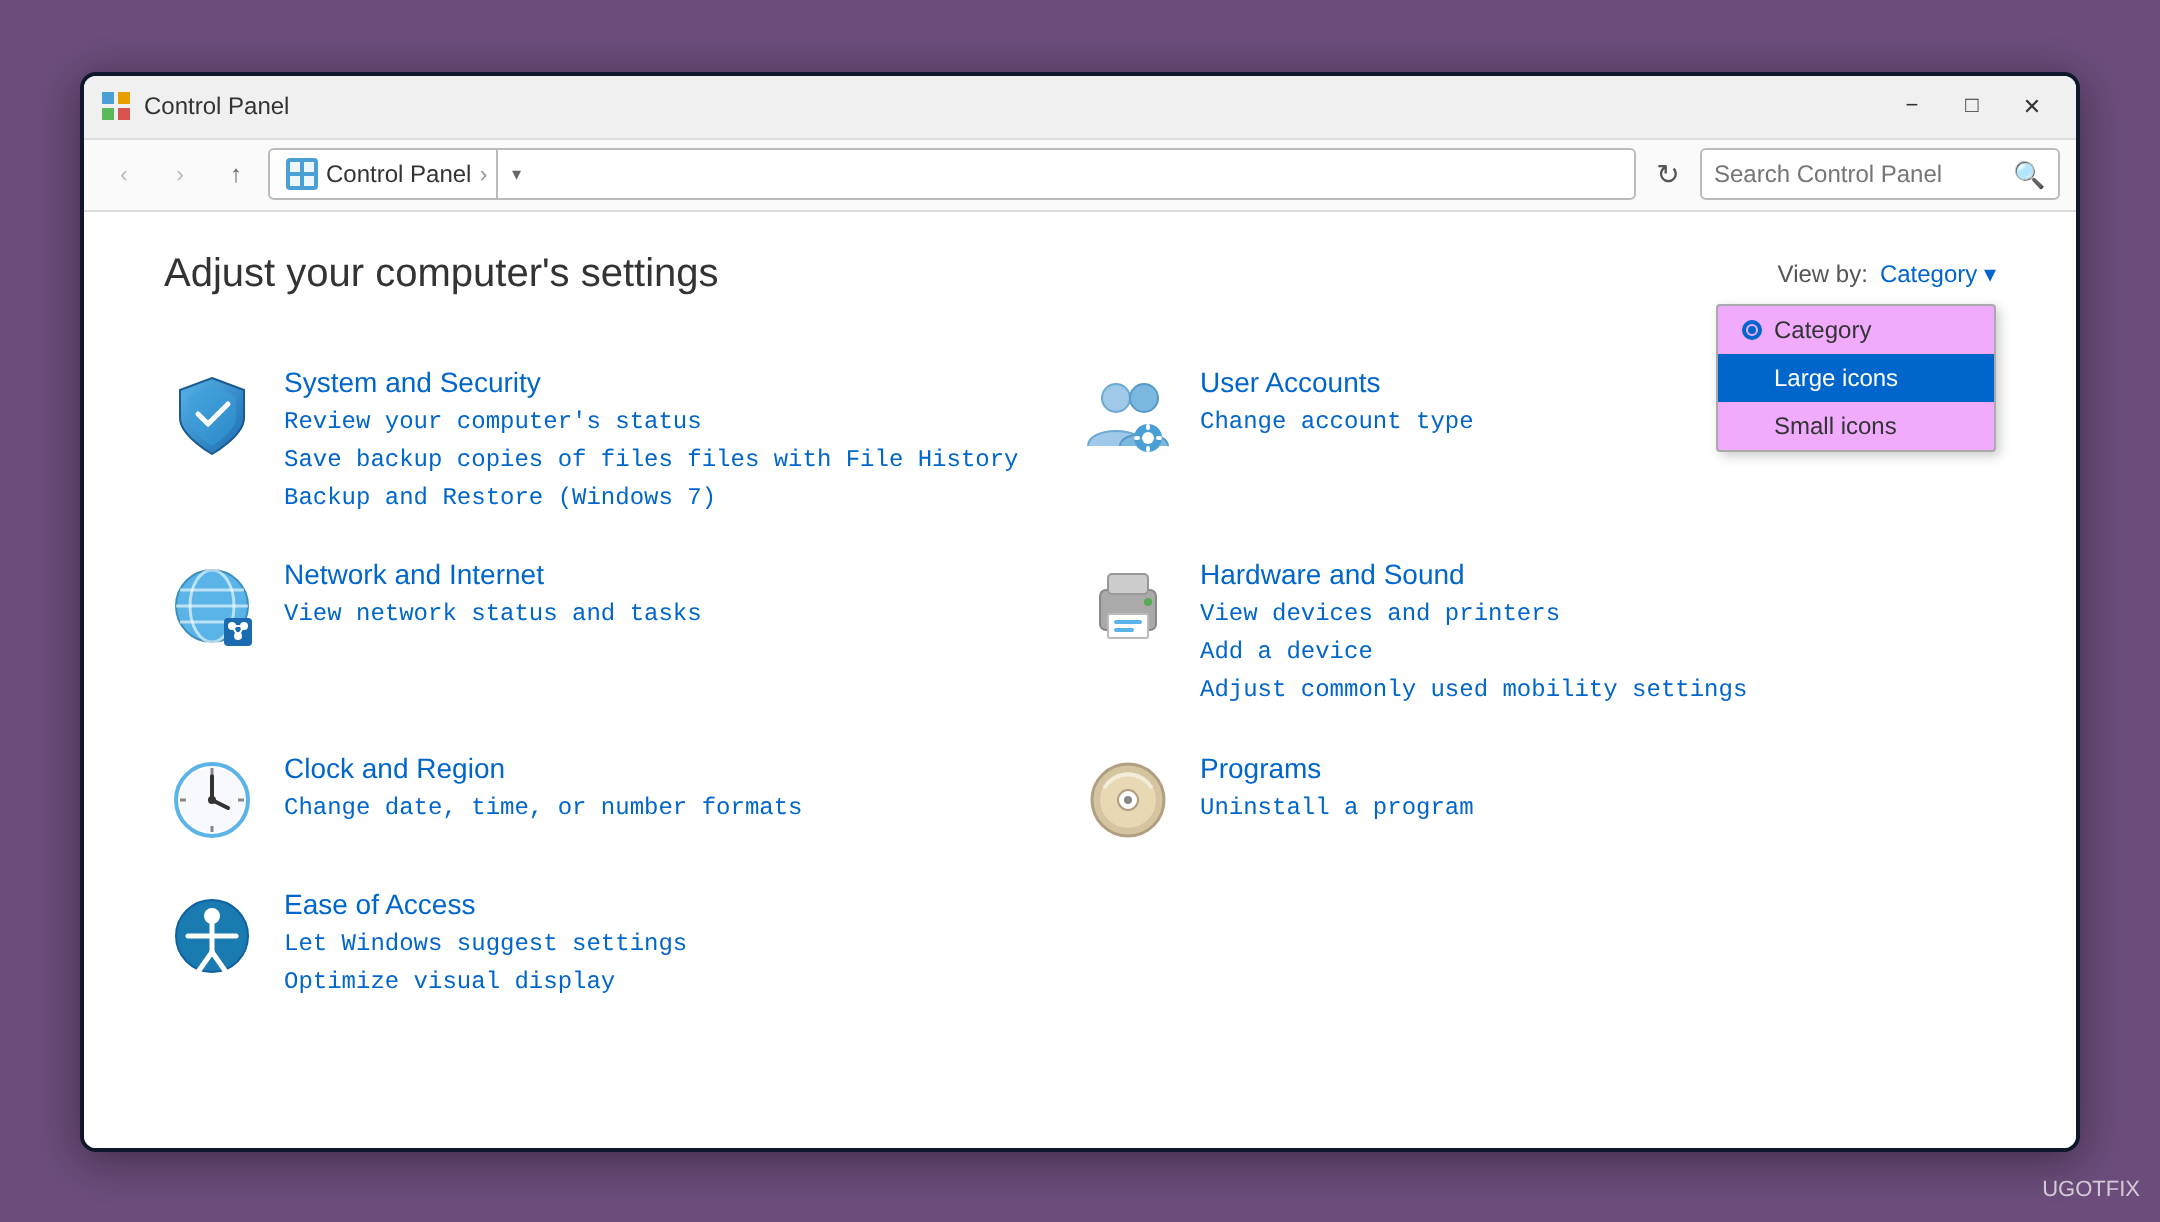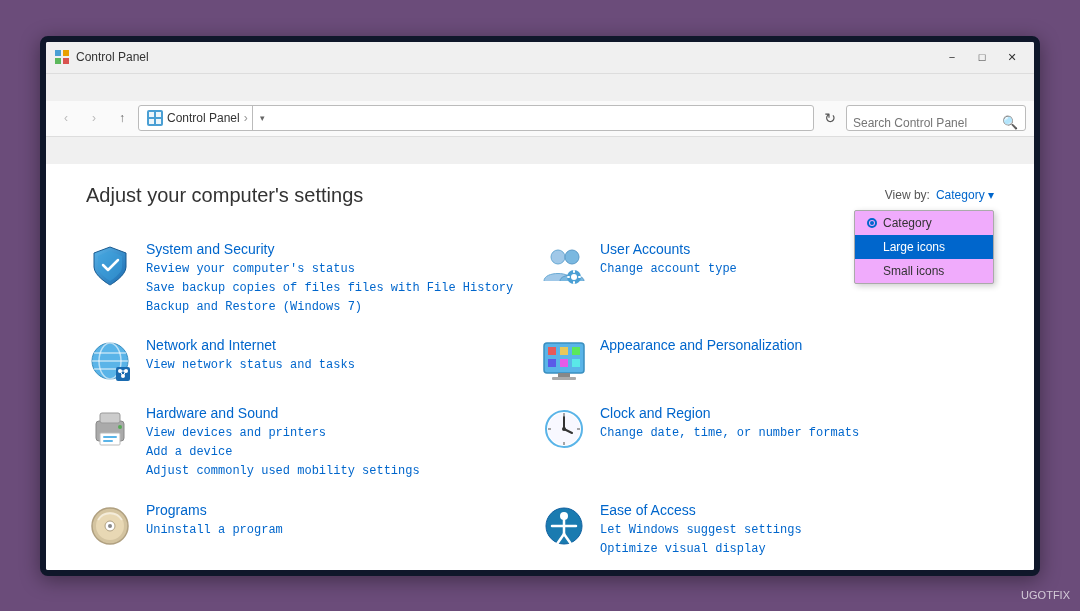--- a/index.html
+++ b/index.html
@@ -10,27 +10,26 @@
       font-family: 'Segoe UI', Arial, sans-serif;
       overflow: hidden;
       display: flex;
       align-items: center;
       justify-content: center;
     }
     .window {
       width: 1000px;
       height: 540px;
       background: #f0f0f0;
-      border: 6px solid #0f172a;
+      border: 2px solid #0f172a;
       border-radius: 8px;
       overflow: hidden;
       display: flex;
       flex-direction: column;
       box-shadow: 0 4px 20px rgba(0,0,0,0.4);
-      gap: 27px;
     }
     
     .title-bar {
       background: #f0f0f0;
       height: 32px;
       display: flex;
       align-items: center;
       padding: 0 8px;
       border-bottom: 1px solid #ddd;
     }
@@ -132,21 +131,21 @@
       color: #666;
       font-size: 14px;
     }
     .search-box {
       width: 180px;
       height: 26px;
       border: 1px solid #bbb;
       border-radius: 3px;
       background: white;
       display: flex;
-      align-items: flex-end;
+      align-items: center;
       padding: 0 6px;
       gap: 4px;
     }
     .search-box input {
       border: none;
       outline: none;
       font-size: 12px;
       color: #999;
       width: 100%;
       background: transparent;
@@ -409,39 +408,20 @@
             <line x1="32" y1="32" x2="35" y2="37" stroke="white" stroke-width="1"></line>
             <line x1="38" y1="32" x2="35" y2="37" stroke="white" stroke-width="1"></line>
           </svg>
         </div>
         <div class="cat-info">
           <a class="cat-title">Network and Internet</a>
           <a class="cat-link">View network status and tasks</a>
         </div>
       </div>
 
-      <div class="category-item">
-        <div class="cat-icon">
-          <svg width="48" height="44" viewBox="0 0 48 44">
-
-            <rect x="4" y="4" width="40" height="30" rx="3" fill="#5ab4e8" stroke="#3a8fc0" stroke-width="1.5"></rect>
-            <rect x="8" y="8" width="8" height="8" fill="#e85a5a"></rect>
-            <rect x="20" y="8" width="8" height="8" fill="#e8c85a"></rect>
-            <rect x="32" y="8" width="8" height="8" fill="#5ae85a"></rect>
-            <rect x="8" y="20" width="8" height="8" fill="#5a5ae8"></rect>
-            <rect x="20" y="20" width="8" height="8" fill="#e85ae8"></rect>
-            <rect x="32" y="20" width="8" height="8" fill="#5ae8e8"></rect>
-            <rect x="18" y="34" width="12" height="4" fill="#888"></rect>
-            <rect x="12" y="38" width="24" height="3" rx="1" fill="#aaa"></rect>
-          </svg>
-        </div>
-        <div class="cat-info">
-          <a class="cat-title">Appearance and Personalization</a>
-        </div>
-      </div>
 
       <div class="category-item">
         <div class="cat-icon">
           <svg width="44" height="44" viewBox="0 0 44 44">
 
             <rect x="8" y="14" width="28" height="20" rx="3" fill="#aaa" stroke="#888" stroke-width="1"></rect>
             <rect x="12" y="6" width="20" height="10" rx="2" fill="#ccc" stroke="#999" stroke-width="1"></rect>
             <rect x="12" y="26" width="20" height="12" rx="1" fill="white" stroke="#bbb" stroke-width="1"></rect>
             <rect x="15" y="29" width="14" height="2" rx="1" fill="#5ab4e8"></rect>
             <rect x="15" y="33" width="10" height="2" rx="1" fill="#5ab4e8"></rect>

